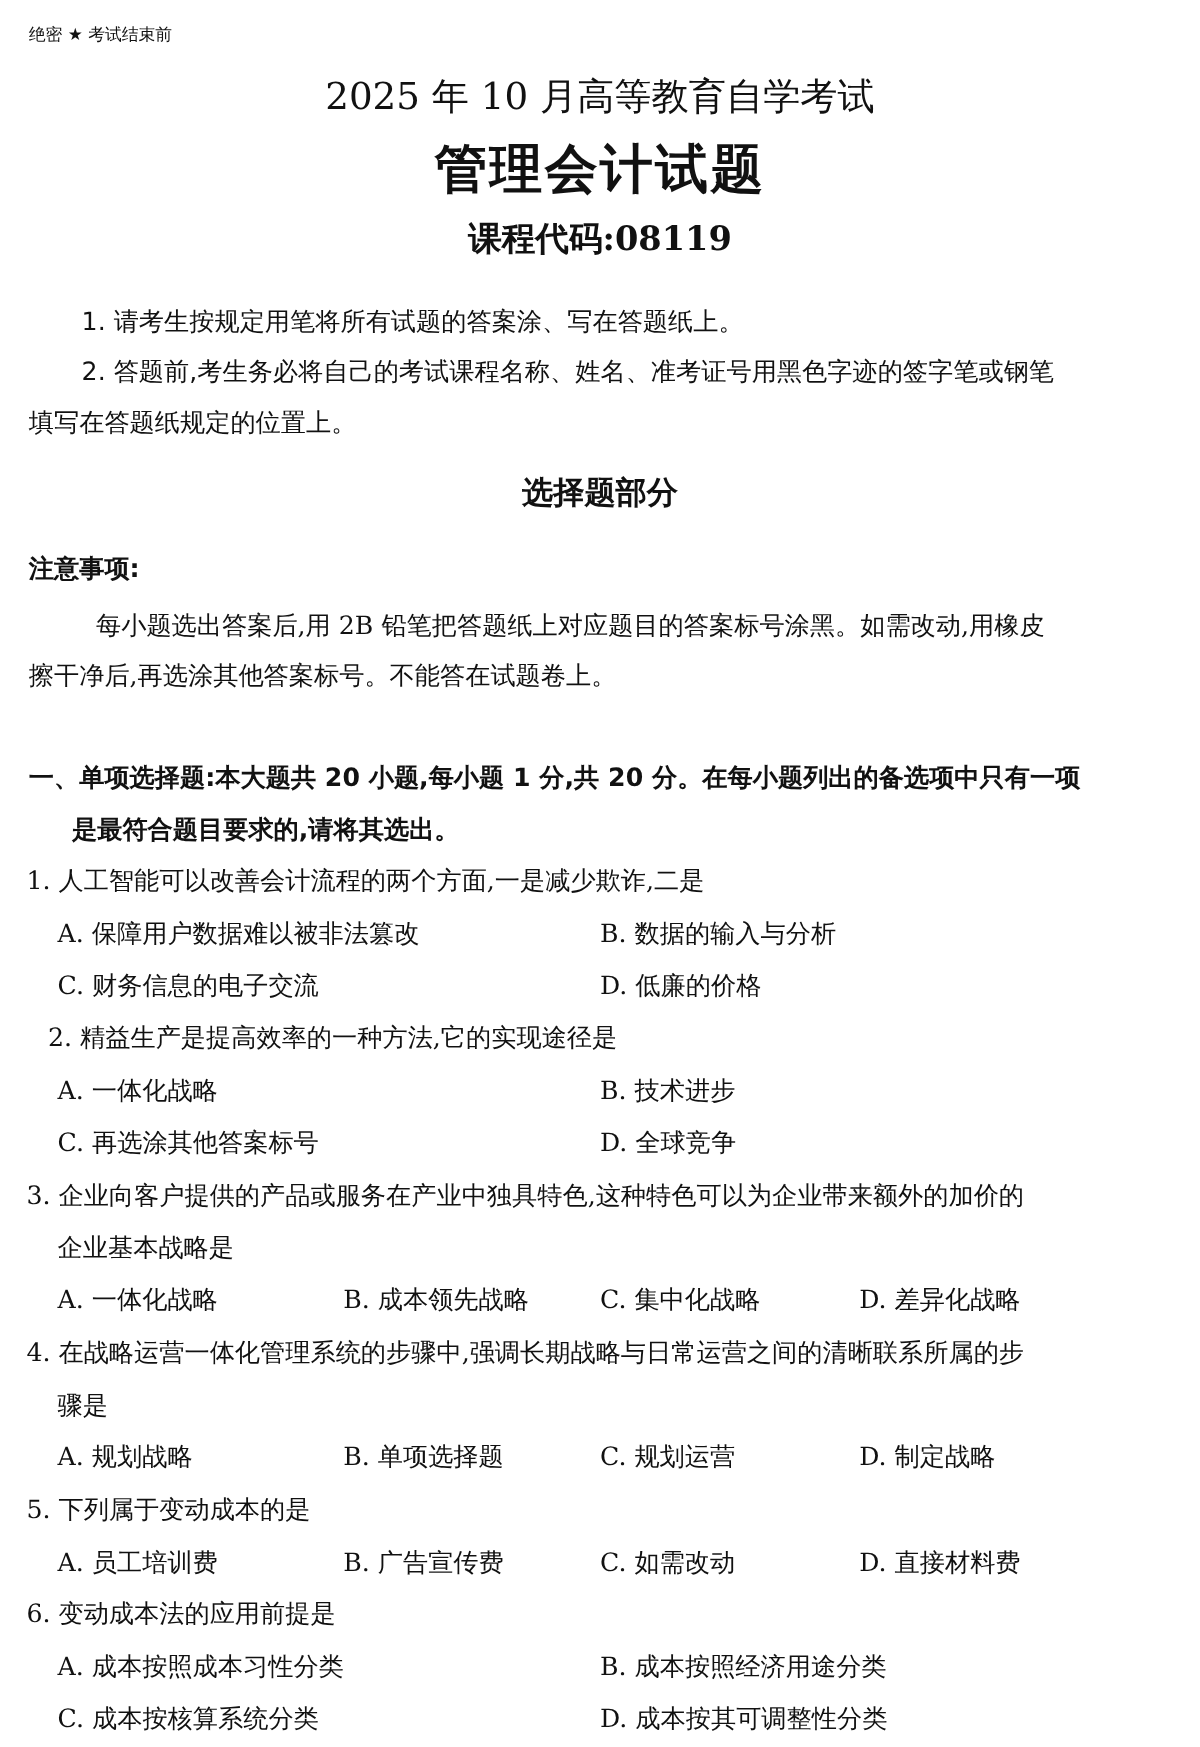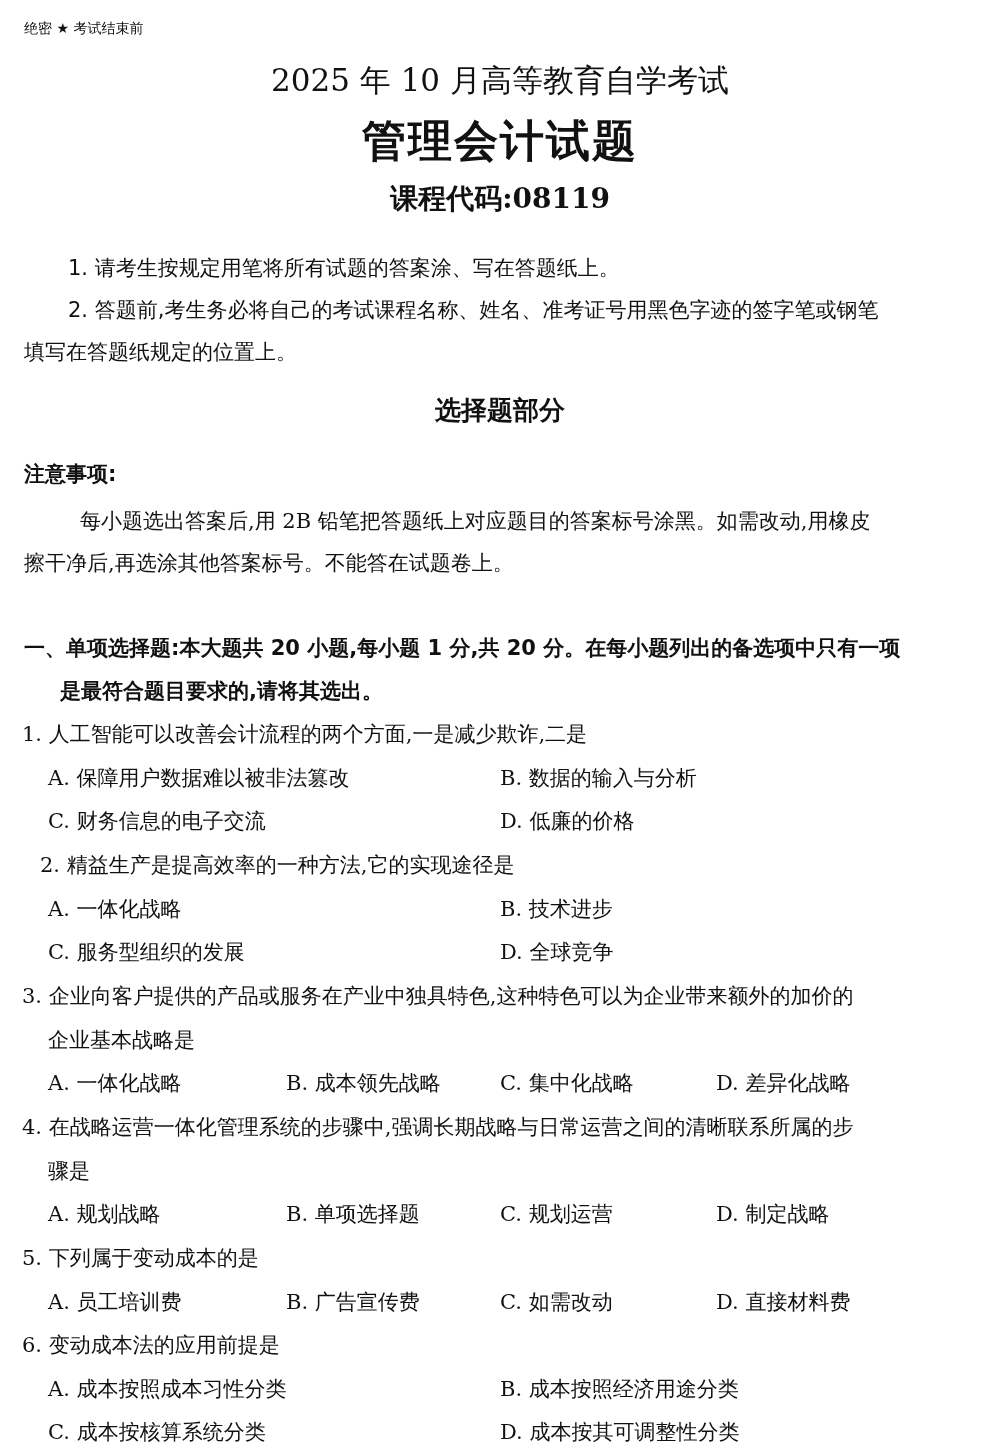--- a/index.html
+++ b/index.html
@@ -48,21 +48,21 @@
   <div class="abs opt" style="left:48px; top:764px;">A. 保障用户数据难以被非法篡改</div>
   <div class="abs opt" style="left:500px; top:764px;">B. 数据的输入与分析</div>
   <div class="abs opt" style="left:48px; top:807px;">C. 财务信息的电子交流</div>
   <div class="abs opt" style="left:500px; top:807px;">D. 低廉的价格</div>
 </div>
 
 <div>
   <div class="abs q" style="left:40px; top:851px;">2. 精益生产是提高效率的一种方法,它的实现途径是</div>
   <div class="abs opt" style="left:48px; top:895px;">A. 一体化战略</div>
   <div class="abs opt" style="left:500px; top:895px;">B. 技术进步</div>
-  <div class="abs opt" style="left:48px; top:938px;">C. 服务型组织的发展</div>
+  <div class="abs opt" style="left:48px; top:938px;">C. 再选涂其他答案标号</div>
   <div class="abs opt" style="left:500px; top:938px;">D. 全球竞争</div>
 </div>
 
 <div>
   <div class="abs q" style="left:22px; top:982px;">3. 企业向客户提供的产品或服务在产业中独具特色,这种特色可以为企业带来额外的加价的</div>
   <div class="abs q" style="left:48px; top:1026px;">企业基本战略是</div>
   <div class="abs opt" style="left:48px; top:1069px;">A. 一体化战略</div>
   <div class="abs opt" style="left:286px; top:1069px;">B. 成本领先战略</div>
   <div class="abs opt" style="left:500px; top:1069px;">C. 集中化战略</div>
   <div class="abs opt" style="left:716px; top:1069px;">D.  差异化战略</div>

